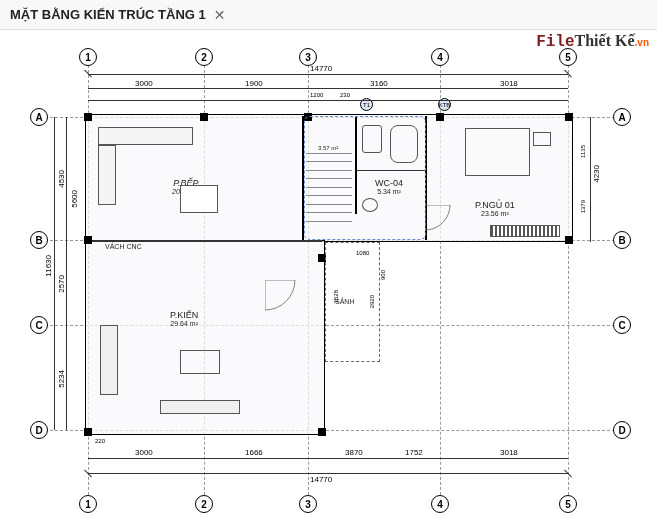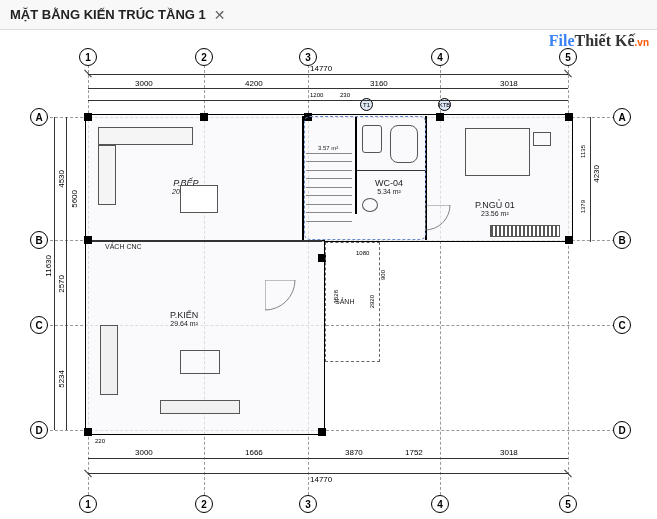--- a/index.html
+++ b/index.html
@@ -5,21 +5,21 @@
     * { margin: 0; padding: 0; box-sizing: border-box; }
     body { font-family: Arial, sans-serif; background: #fff; width: 657px; height: 519px; position: relative; overflow: hidden; }
     
     .tab-bar { display: flex; align-items: center; height: 30px; background: #f8f8f8; border-bottom: 1px solid #ddd; padding: 12px 10px; }
     .tab-title { font-size: 13px; font-weight: bold; color: #222; margin-right: 8px; }
     .close-icon { font-size: 14px; color: #666; cursor: pointer; }
     
     .canvas { position: relative; width: 657px; height: 489px; background: #fff; }
     
     .watermark-logo { position: absolute; top: 2px; right: 8px; font-size: 16px; font-weight: bold; z-index: 100; }
-    .wm-file { color: #3b82f6; font-family: Liberation Serif, serif; }
+    .wm-file { color: #7f1d1d; font-family: Liberation Mono, monospace; }
     .wm-thiet { color: #333; font-family: 'Comic Sans MS', cursive; }
     .wm-ke { color: #333; font-family: 'Comic Sans MS', cursive; }
     .wm-vn { color: #ff5500; font-size: 10px; }
     
     .copyright-overlay { position: absolute; top: 430px; left: 0; width: 100%; text-align: center; font-size: 20px; color: rgba(120,120,120,0.65); z-index: 200; pointer-events: none; font-family: Verdana, sans-serif; }
     
     
     .grid-marker { position: absolute; width: 18px; height: 18px; border: 1.5px solid #000; border-radius: 50%; background: #fff; font-size: 10px; font-weight: bold; display: flex; align-items: center; justify-content: center; }
     .grid-line-v { position: absolute; border-left: 1px dashed #999; }
     .grid-line-h { position: absolute; border-top: 1px dashed #999; }
@@ -172,21 +172,21 @@
 
   <div class="furn" style="left:100px; top:295px; width:18px; height:70px; background:#f0f0f0;"></div>
   <div class="furn" style="left:160px; top:370px; width:80px; height:14px; background:#f0f0f0;"></div>
   <div class="furn" style="left:180px; top:320px; width:40px; height:24px;"></div>
 
   <div class="dim-line-h" style="left:88px; top:44px; width:480px;"></div>
   <div class="dim" style="left:310px; top:34px;">14770</div>
 
   <div class="dim-line-h" style="left:88px; top:58px; width:480px;"></div>
   <div class="dim" style="left:135px; top:49px;">3000</div>
-  <div class="dim" style="left:245px; top:49px;">4200</div>
+  <div class="dim" style="left:245px; top:49px;">1900</div>
   <div class="dim" style="left:370px; top:49px;">3160</div>
   <div class="dim" style="left:500px; top:49px;">3018</div>
 
   <div class="dim-line-h" style="left:88px; top:70px; width:480px;"></div>
   <div class="dim" style="left:310px; top:62px; font-size:6px;">1200</div>
   <div class="dim" style="left:340px; top:62px; font-size:6px;">230</div>
 
   <div class="dim-line-h" style="left:88px; top:443px; width:480px;"></div>
   <div class="dim" style="left:310px; top:445px;">14770</div>
   <div class="dim-line-h" style="left:88px; top:428px; width:480px;"></div>

